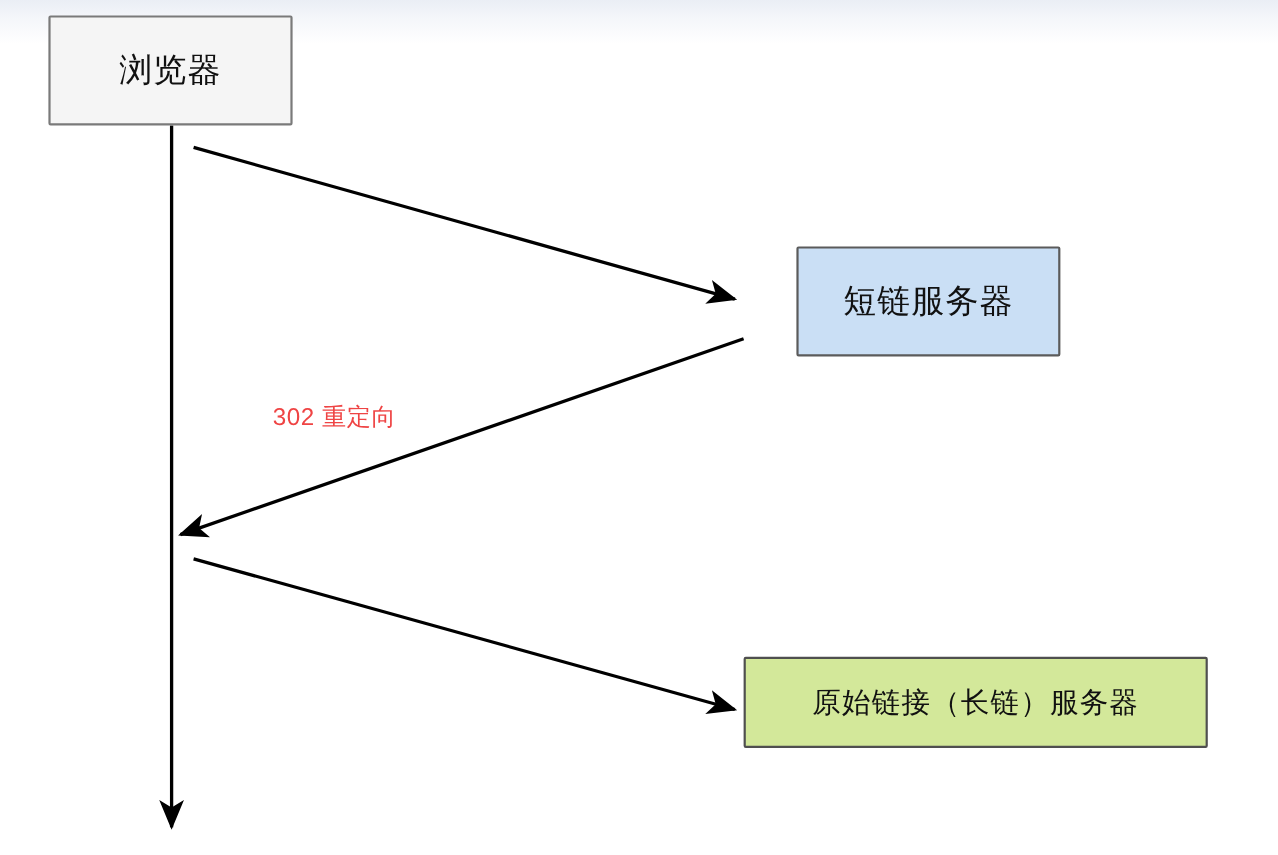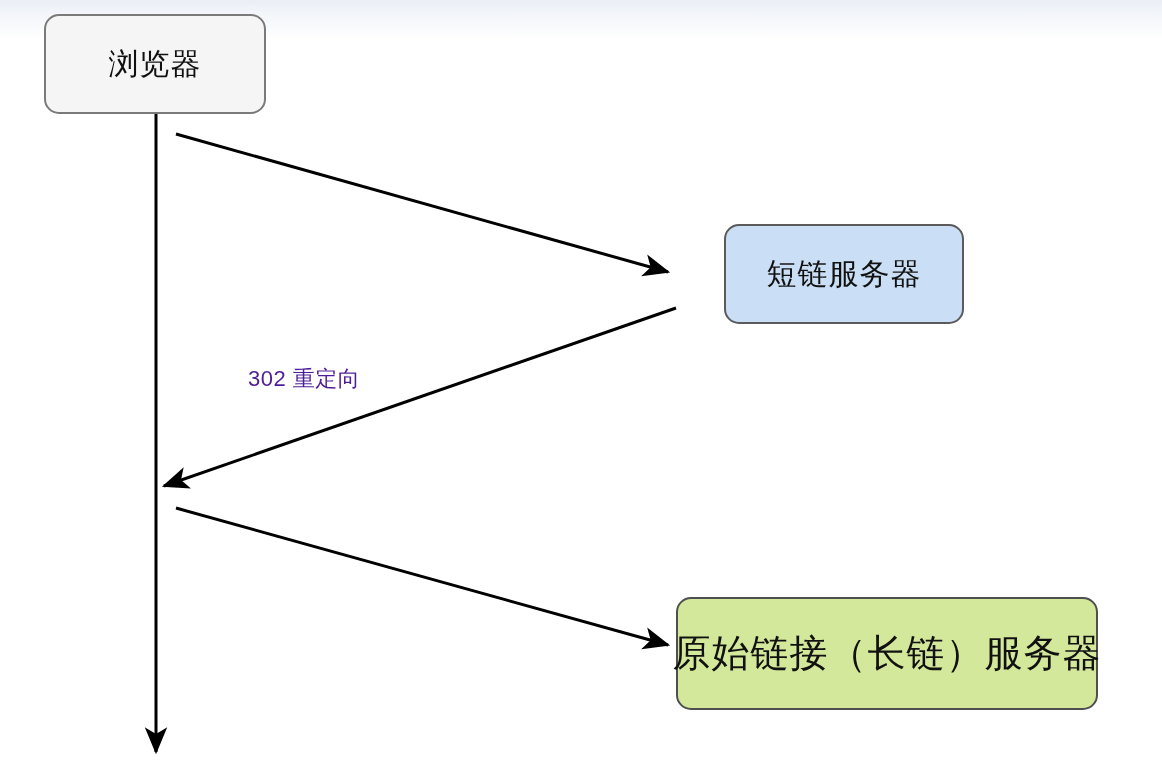--- a/index.html
+++ b/index.html
@@ -25,21 +25,21 @@
   #diagram-canvas {
     position: absolute;
     left: 0; top: 0;
     width: 1162px;
     height: 777px;
   }
   .node {
     position: absolute;
     box-sizing: border-box;
     border: 2px solid #6b6b6b;
-    border-radius: 15px;
+    border-radius: 2px;
     display: flex;
     align-items: center;
     justify-content: center;
     color: #111111;
     letter-spacing: 1px;
     white-space: nowrap;
     font-weight: 400;
   }
   #node-browser {
     left: 44px;
@@ -57,31 +57,31 @@
     height: 100px;
     background: #cadff5;
     border-color: #5b5b5b;
     font-size: 30px;
     margin-left: 48px;
   }
   #node-origin {
     left: 676px;
     top: 597px;
     width: 422px;
-    height: 113px;
+    height: 83px;
     background: #d3e89a;
     border-color: #4f4f4f;
-    font-size: 38px;
+    font-size: 26px;
   }
   #edge-label-302 {
     position: absolute;
     left: 248px;
     top: 364px;
     font-size: 22px;
-    color: #4c1d95;
+    color: #ef4444;
     letter-spacing: 0.5px;
     white-space: nowrap;
   }
 </style>
 </head>
 <body>
 
 <div id="top-gradient"></div>
 
 <svg id="diagram-canvas" viewBox="0 0 1162 777" xmlns="http://www.w3.org/2000/svg">

